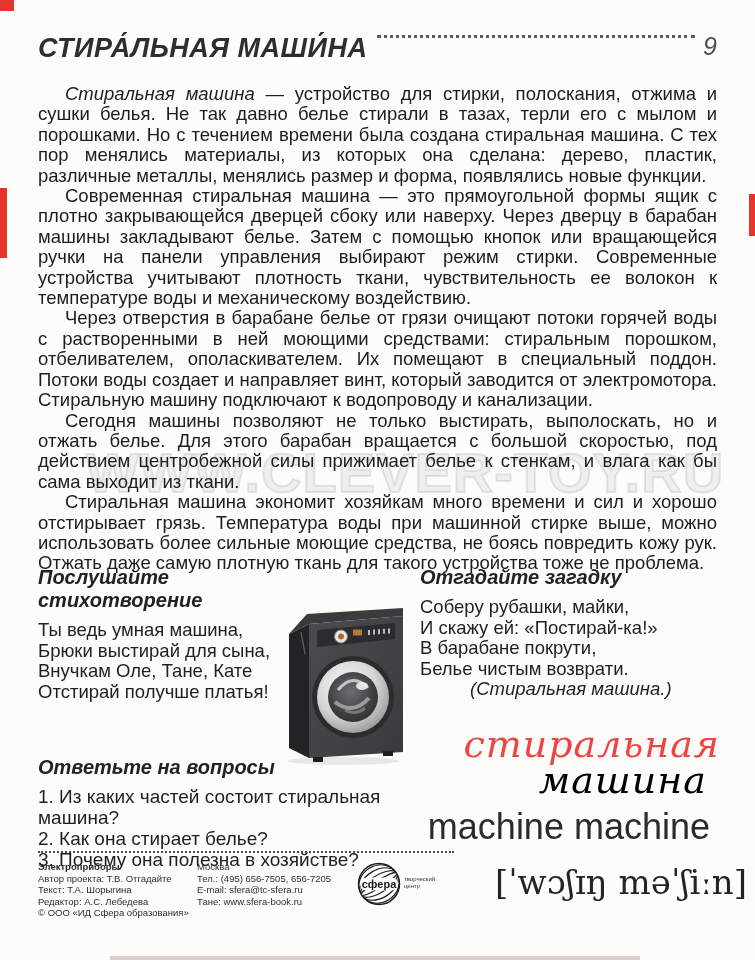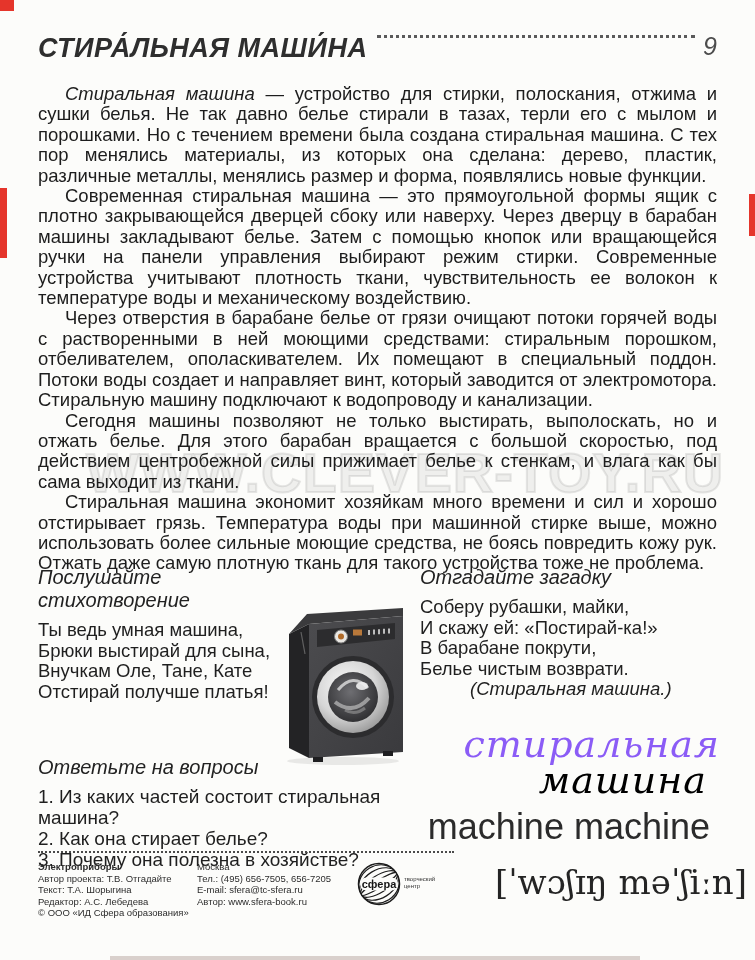--- a/index.html
+++ b/index.html
@@ -21,21 +21,21 @@
   .leader{flex:1;border-bottom:3px dotted #5a5a5a;margin:0 8px 5px 10px;height:1px;}
   .page-num{font-size:25px;font-style:italic;color:#4c4c4c;line-height:1;}
 
   
   .article{position:absolute;left:38px;top:84px;width:679px;text-align:justify;
     font-size:18.5px;line-height:20.4px;color:#1d1d1d;hyphens:auto;}
   .article p{margin:0;text-indent:27px;}
   .article em{}
 
   
-  .sec-h{font-size:20px;font-weight:normal;font-style:italic;color:#222;margin:0;}
+  .sec-h{font-size:20px;font-weight:bold;font-style:italic;color:#222;margin:0;}
   .poem{position:absolute;left:38px;top:566px;width:280px;}
   .riddle{position:absolute;left:420px;top:566px;width:300px;}
   .lines{margin-top:8px;font-size:18.5px;line-height:20.5px;}
   .riddle .answer{font-style:italic;padding-left:50px;}
 
   .machine{position:absolute;left:283px;top:602px;width:124px;height:164px;}
 
   .questions{position:absolute;left:38px;top:756px;width:420px;}
   .questions .lines{margin-top:7px;font-size:19px;line-height:21px;}
 
@@ -44,21 +44,21 @@
   
   .footer-col{position:absolute;top:861px;font-size:9.5px;line-height:11.6px;color:#2c2c2c;}
   .fc1{left:38px;width:160px;}
   .fc2{left:197px;width:160px;}
   .fc-bold{font-weight:bold;}
   .logo{position:absolute;left:356px;top:861px;width:46px;height:46px;}
   .logo-caption{position:absolute;left:404px;top:876px;font-size:6px;line-height:7px;color:#333;}
 
   
   .voc{position:absolute;white-space:nowrap;}
-  .voc-ru1{right:35px;top:722px;font-family:"DejaVu Serif",serif;font-style:italic;font-size:38px;color:#8b5cf6;letter-spacing:1px;}
+  .voc-ru1{right:35px;top:722px;font-family:"DejaVu Serif",serif;font-style:italic;font-size:38px;color:#ef4444;letter-spacing:1px;}
   .voc-ru2{right:48px;top:758px;font-family:"DejaVu Serif",serif;font-style:italic;font-size:38px;color:#000000;letter-spacing:1px;}
   .voc-en{right:45px;top:806px;font-size:36px;color:#2b2b2b;}
   .voc-ipa{right:8px;top:862px;font-family:"DejaVu Serif",serif;font-size:34px;color:#242424;}
 </style>
 </head>
 <body>
 
 <div class="page">
 
   <div class="red-corner"></div>
@@ -164,21 +164,21 @@
     <div>Автор проекта: Т.В. Отгадайте</div>
     <div>Текст: Т.А. Шорыгина</div>
     <div>Редактор: А.С. Лебедева</div>
     <div>© ООО «ИД Сфера образования»</div>
   </div>
 
   <div class="footer-col fc2">
     <div>Москва</div>
     <div>Тел.: (495) 656-7505, 656-7205</div>
     <div>E-mail: sfera@tc-sfera.ru</div>
-    <div>Автор: www.sfera-book.ru</div>
+    <div>Тане: www.sfera-book.ru</div>
   </div>
 
   <div class="logo">
     <svg width="46" height="46" viewBox="0 0 46 46">
       <defs>
         <clipPath id="logoclip">
             <circle cx="23" cy="23" r="20.5"></circle>
           </clipPath>
       </defs>
       <circle cx="23" cy="23" r="20.5" fill="none" stroke="#1c1c1c" stroke-width="1.5"></circle>

